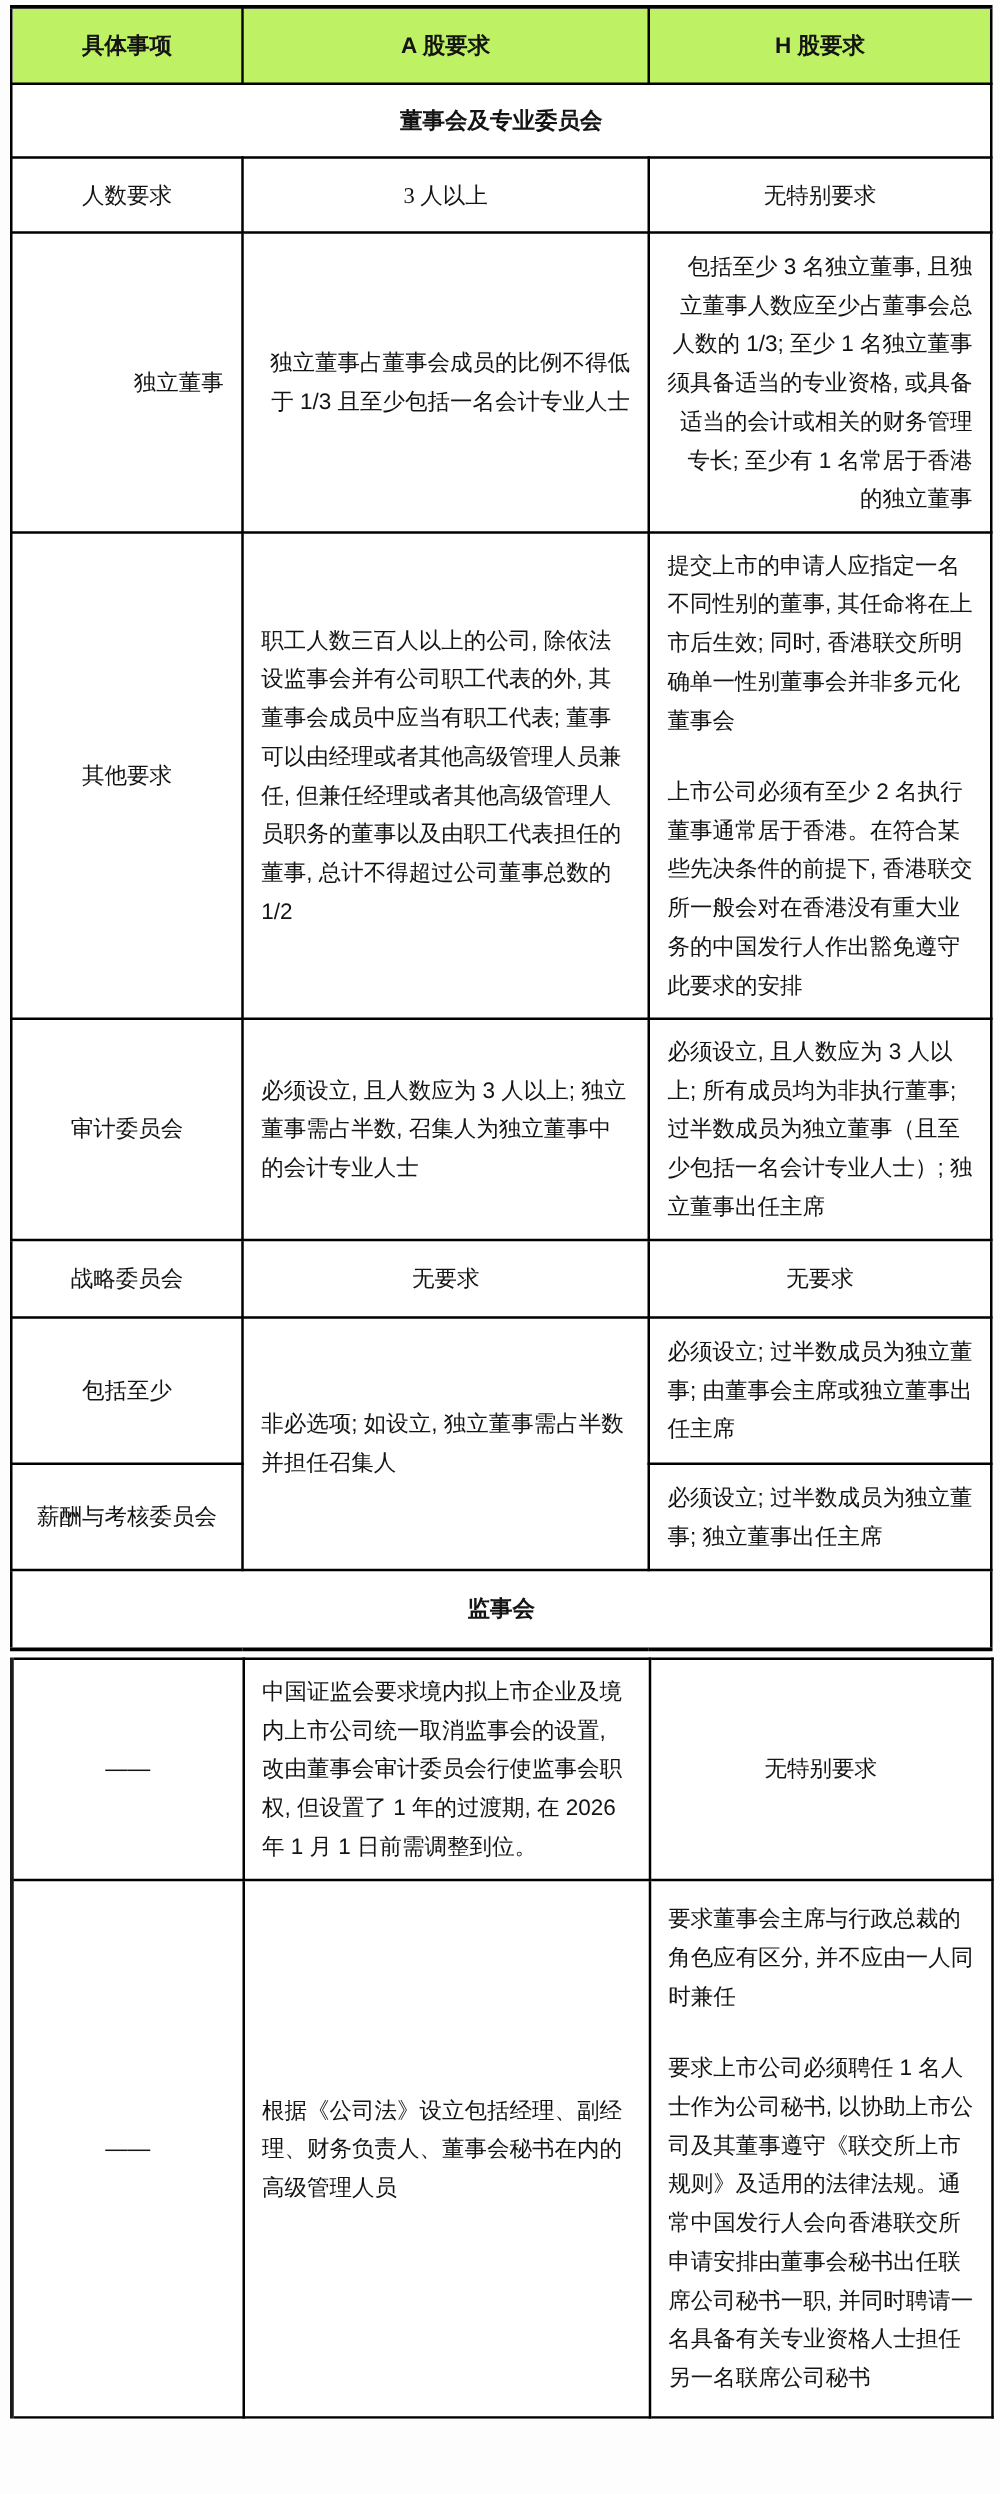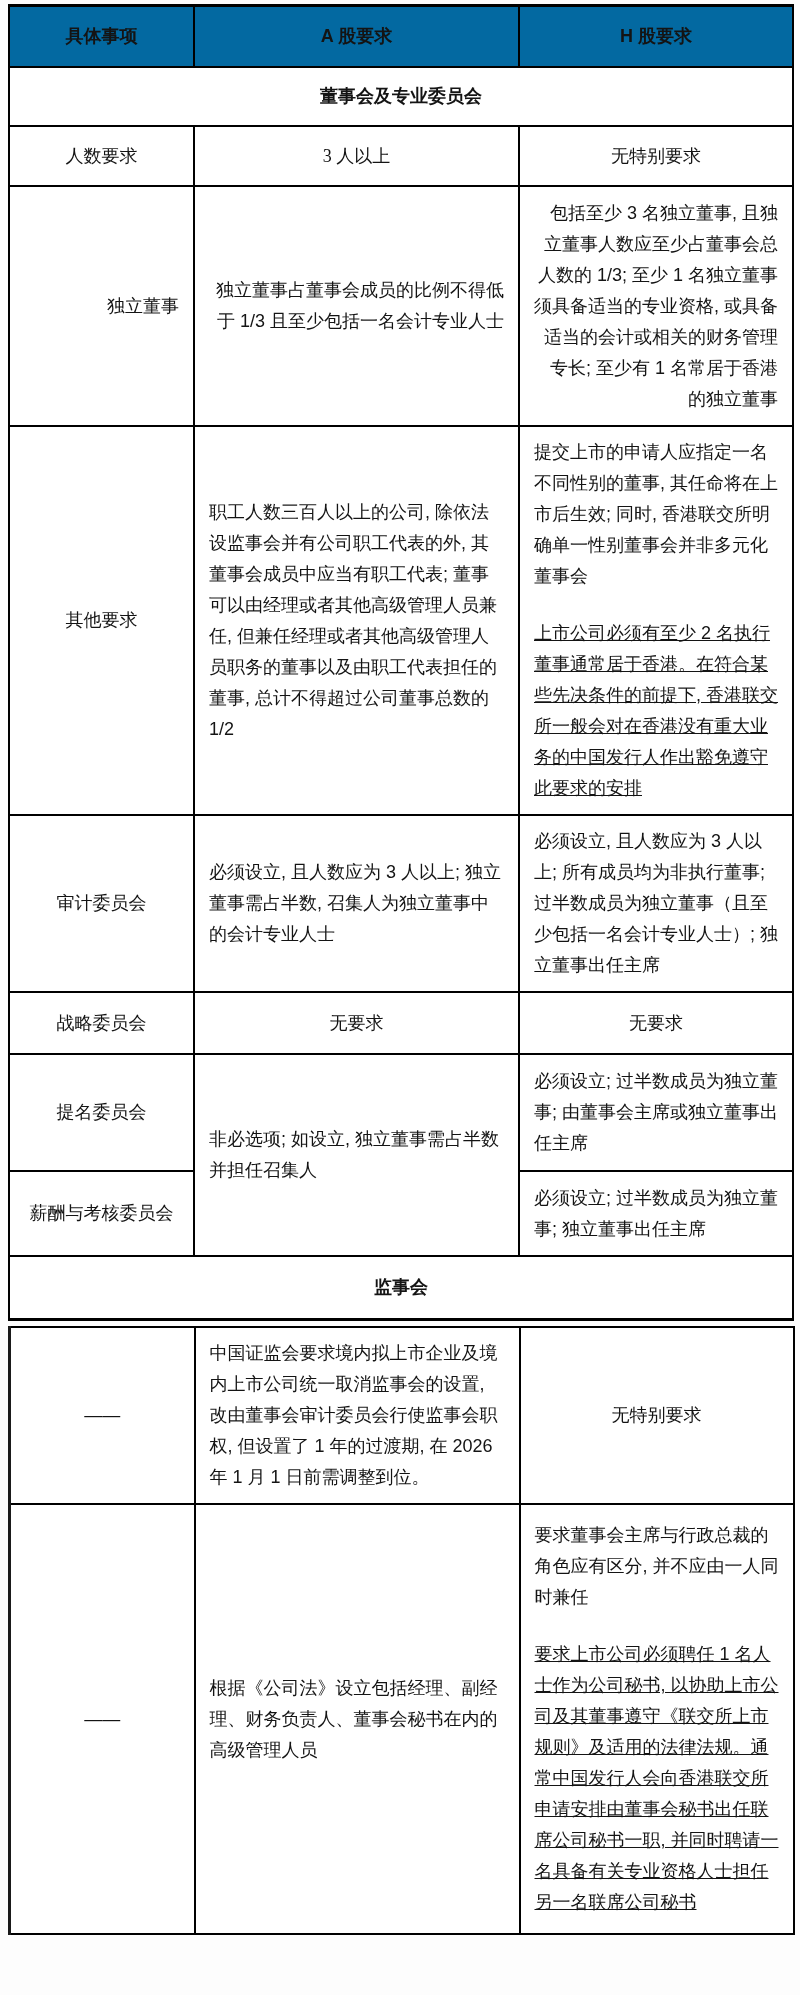--- a/index.html
+++ b/index.html
@@ -21,33 +21,33 @@
   td {
     border:2px solid #000;
     padding:10px 14px;
     font-size:18px;
     line-height:31px;
     vertical-align:middle;
     word-break:break-all;
     overflow:hidden;
   }
   tr.hd td {
-    background:#0369a1;
+    background:#bef264;
     font-weight:bold;
     text-align:center;
     height:39px;
   }
   tr.section td {
     font-weight:bold;
     text-align:center;
   }
   td.c { text-align:center; }
   td.item { text-align:center; }
   .cell p { margin:0; }
-  .cell p + p { margin-top:26px;text-decoration:underline; }
+  .cell p + p { margin-top:26px; }
   
   tr.r-section1 td { height:37px; }
   tr.r-renshu td { height:38px;font-family:Liberation Serif, serif; }
   tr.r-duli td { height:218px;text-align:right; }
   tr.r-qita td { height:349px; }
   tr.r-shenji td { height:154px; }
   tr.r-zhanlue td { height:40px;border-radius:25px; }
   tr.r-timing td { height:95px;margin-left:24px; }
   tr.r-xinchou td { height:63px; }
   tr.r-jianshi-sec td { height:41px; }
@@ -97,21 +97,21 @@
         <td class="item">审计委员会</td>
         <td class="cell">必须设立, 且人数应为 3 人以上; 独立董事需占半数, 召集人为独立董事中的会计专业人士</td>
         <td class="cell">必须设立, 且人数应为 3 人以上; 所有成员均为非执行董事; 过半数成员为独立董事（且至少包括一名会计专业人士）; 独立董事出任主席</td>
       </tr>
       <tr class="r-zhanlue">
         <td class="item">战略委员会</td>
         <td class="c">无要求</td>
         <td class="c">无要求</td>
       </tr>
       <tr class="r-timing">
-        <td class="item">提名委员会</td>
+        <td class="item">包括至少</td>
         <td class="cell" rowspan="2">非必选项; 如设立, 独立董事需占半数并担任召集人</td>
         <td class="cell">必须设立; 过半数成员为独立董事; 由董事会主席或独立董事出任主席</td>
       </tr>
       <tr class="r-xinchou">
         <td class="item">薪酬与考核委员会</td>
         <td class="cell">必须设立; 过半数成员为独立董事; 独立董事出任主席</td>
       </tr>
       <tr class="section r-jianshi-sec">
         <td colspan="3">监事会</td>
       </tr>

